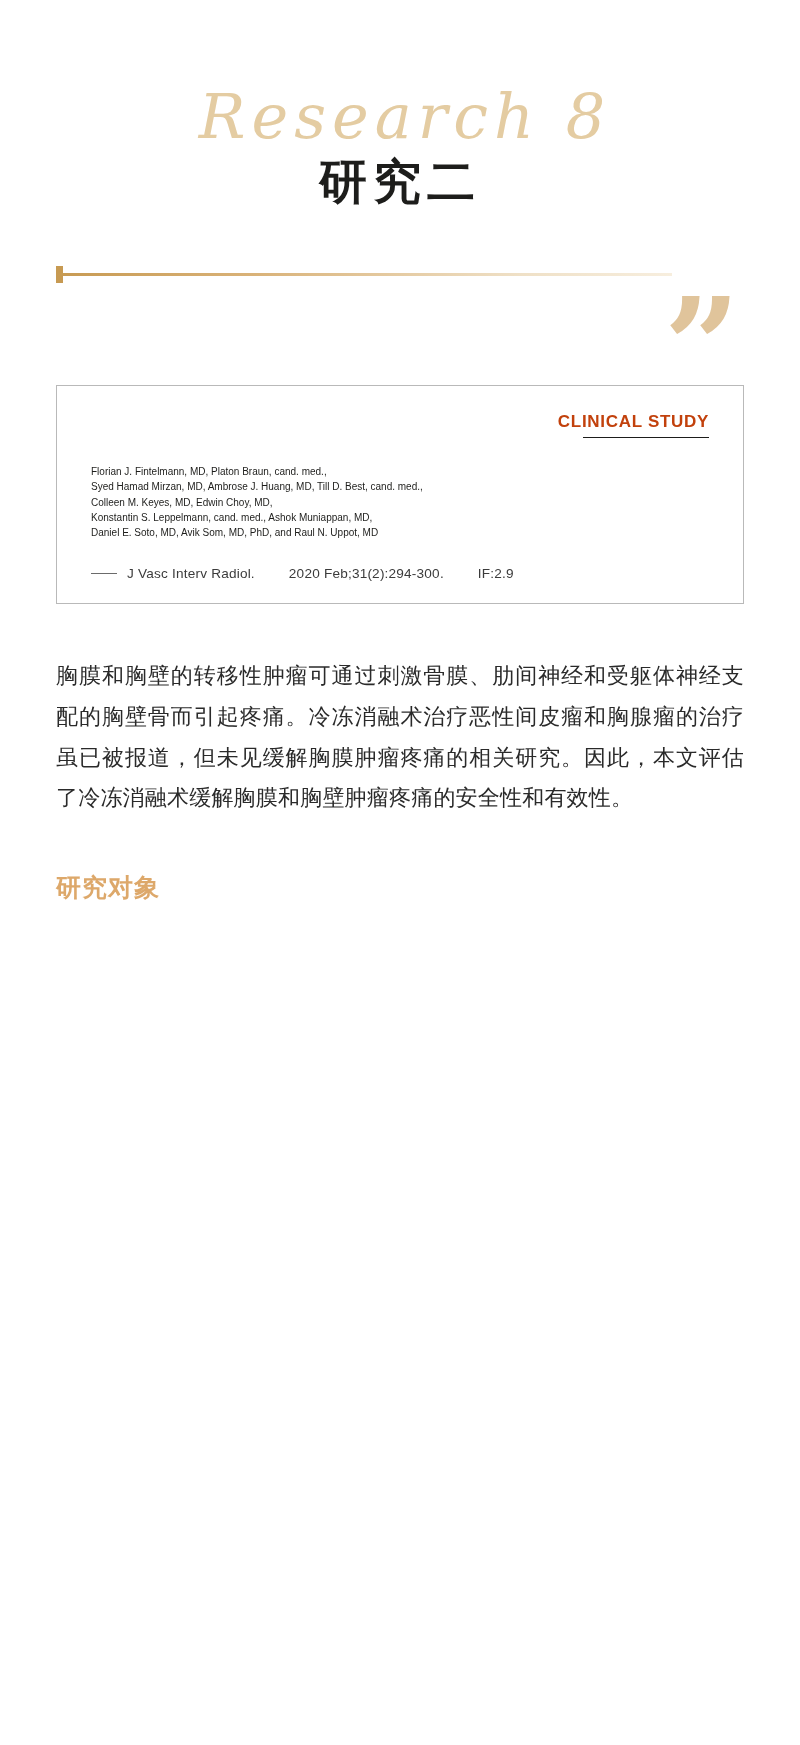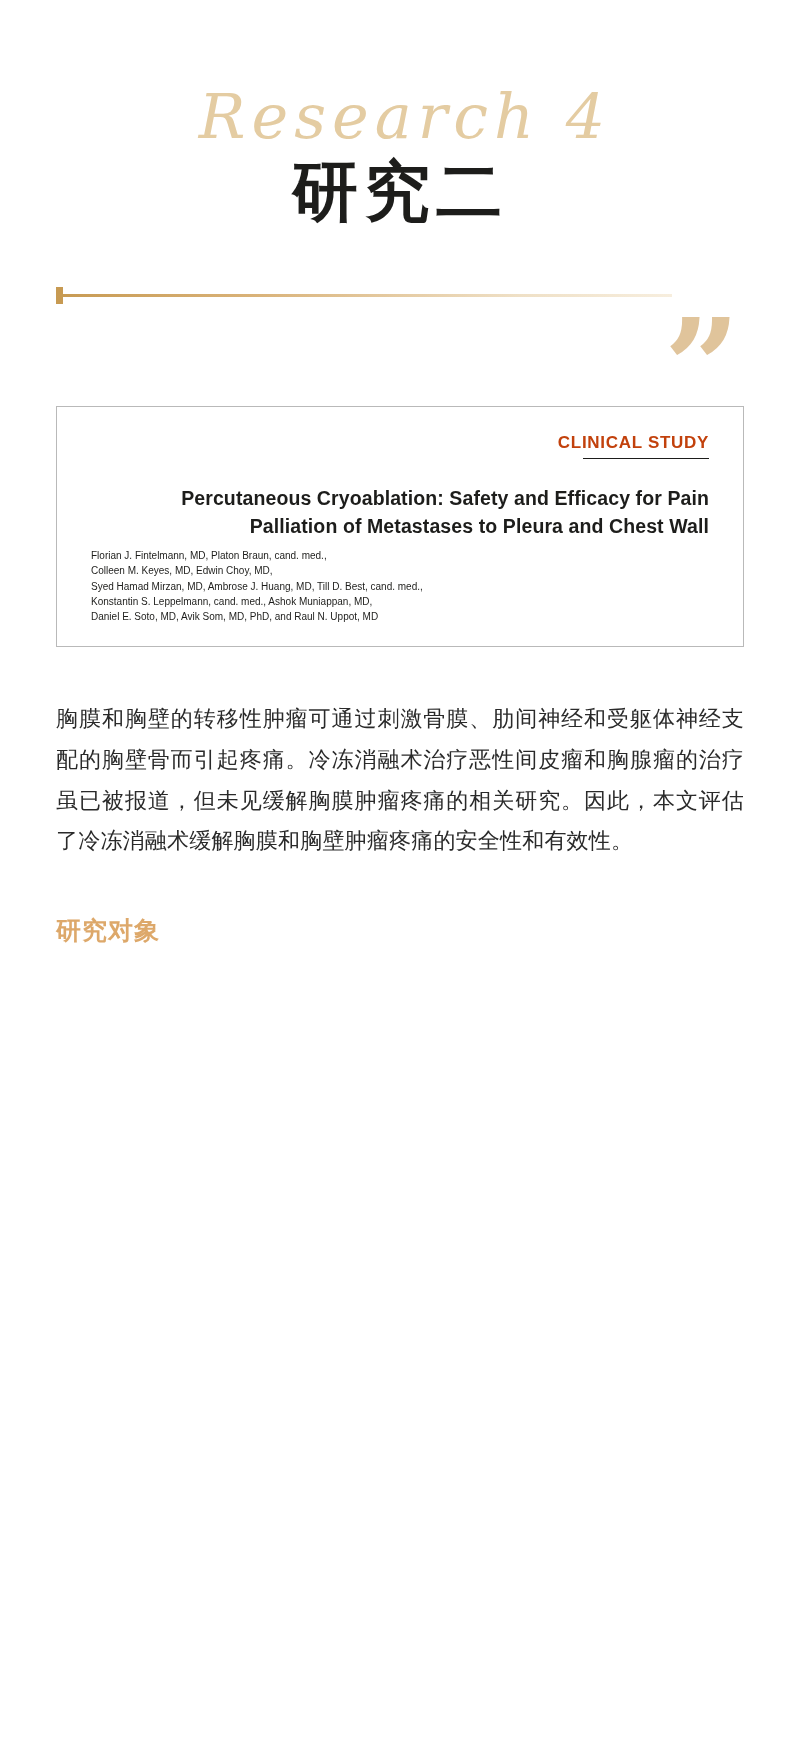--- a/index.html
+++ b/index.html
@@ -33,21 +33,21 @@
     font-size: 62px;
     letter-spacing: 6px;
     color: #e4cca2;
     line-height: 1.0;
     font-weight: 400;
     margin: 0;
     padding-left: 10px;
   }
   .cn-title {
     font-family: "DejaVu Serif", serif;
-    font-size: 66px;
+    font-size: 48px;
     font-weight: 700;
     letter-spacing: 6px;
     color: #1d1d1b;
     margin: 6px 0 0 0;
     line-height: 1.15;
   }
 
   
   .divider-wrap {
     margin-top: 56px;
@@ -163,41 +163,46 @@
   .para.second {
     margin-top: 0;
   }
 </style>
 </head>
 <body>
 
 <div class="page">
 
   <div class="header">
-    <div class="script-title">Research 4</div>
+    <div class="script-title">Research 8</div>
     <div class="cn-title">研究二</div>
   </div>
 
   <div class="divider-wrap">
     <div class="divider-cap"></div>
     <div class="divider"></div>
     <div class="quote-mark">”</div>
   </div>
 
   <div class="card">
     <div class="card-kicker">CLINICAL STUDY</div>
     <div class="card-kicker-rule"></div>
-    <div class="card-title">Percutaneous Cryoablation: Safety and Efficacy for Pain Palliation of Metastases to Pleura and Chest Wall</div>
     <div class="card-authors">
       <div>Florian J. Fintelmann, MD, Platon Braun, cand. med.,</div>
+      <div>Syed Hamad Mirzan, MD, Ambrose J. Huang, MD, Till D. Best, cand. med.,</div>
       <div>Colleen M. Keyes, MD, Edwin Choy, MD,</div>
-      <div>Syed Hamad Mirzan, MD, Ambrose J. Huang, MD, Till D. Best, cand. med.,</div>
       <div>Konstantin S. Leppelmann, cand. med., Ashok Muniappan, MD,</div>
       <div>Daniel E. Soto, MD, Avik Som, MD, PhD, and Raul N. Uppot, MD</div>
     </div>
+    <div class="card-footer">
+      <span class="dash"></span>
+      <span class="journal">J Vasc Interv Radiol.</span>
+      <span class="date">2020 Feb;31(2):294-300.</span>
+      <span class="if">IF:2.9</span>
+    </div>
   </div>
 
   <div class="body-block">
     <p class="para">胸膜和胸壁的转移性肿瘤可通过刺激骨膜、肋间神经和受躯体神经支配的胸壁骨而引起疼痛。冷冻消融术治疗恶性间皮瘤和胸腺瘤的治疗虽已被报道，但未见缓解胸膜肿瘤疼痛的相关研究。因此，本文评估了冷冻消融术缓解胸膜和胸壁肿瘤疼痛的安全性和有效性。</p>
     <h2 class="section-heading">研究对象</h2>
   </div>
 
 </div>
 
 </body></html>

